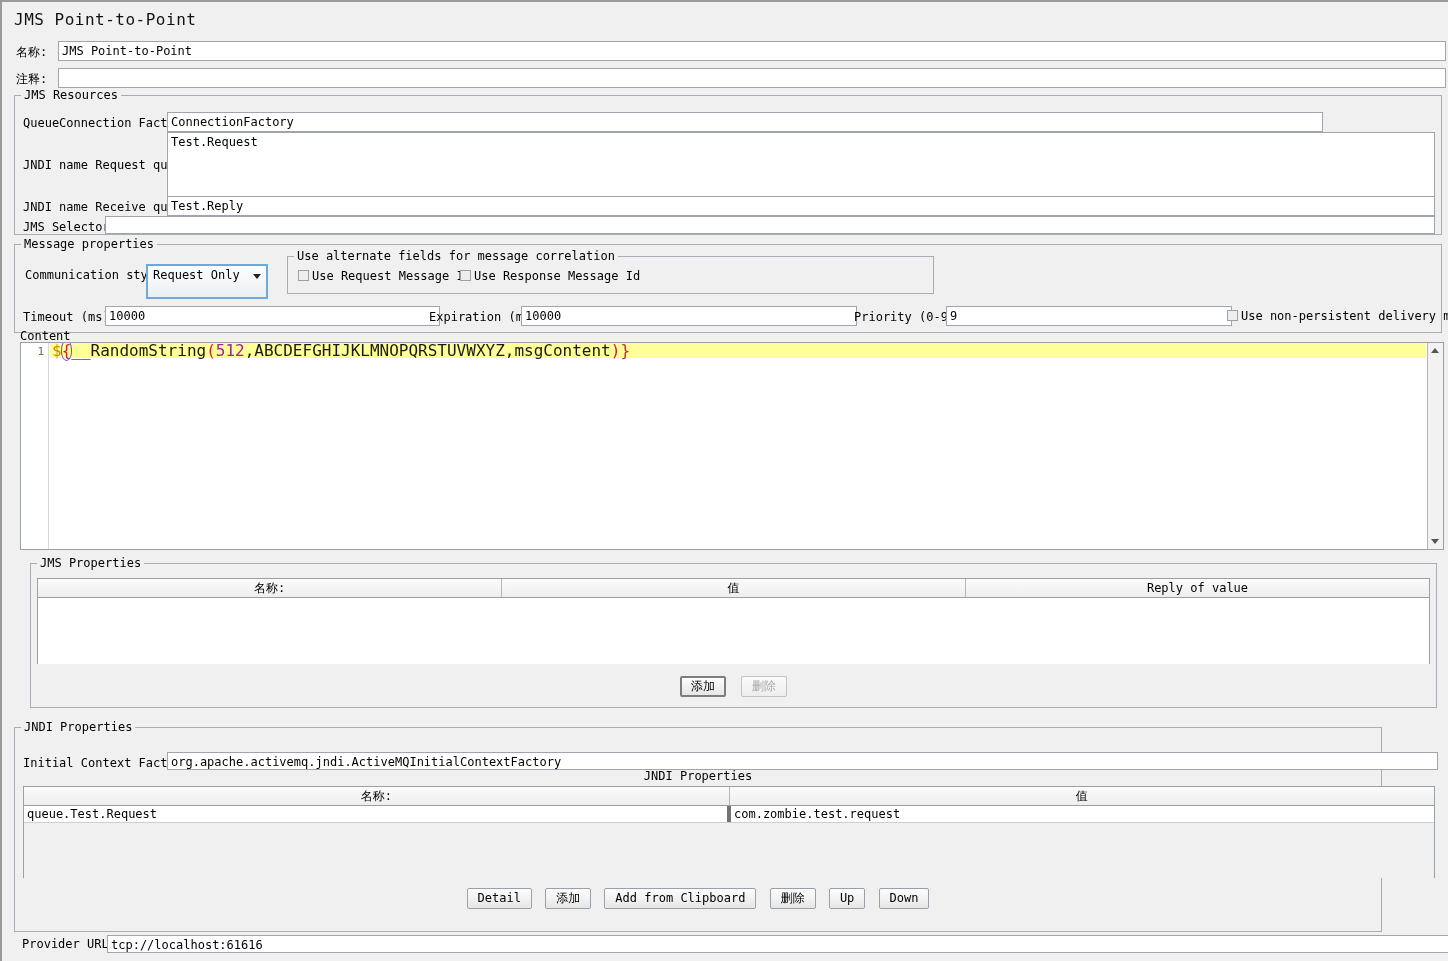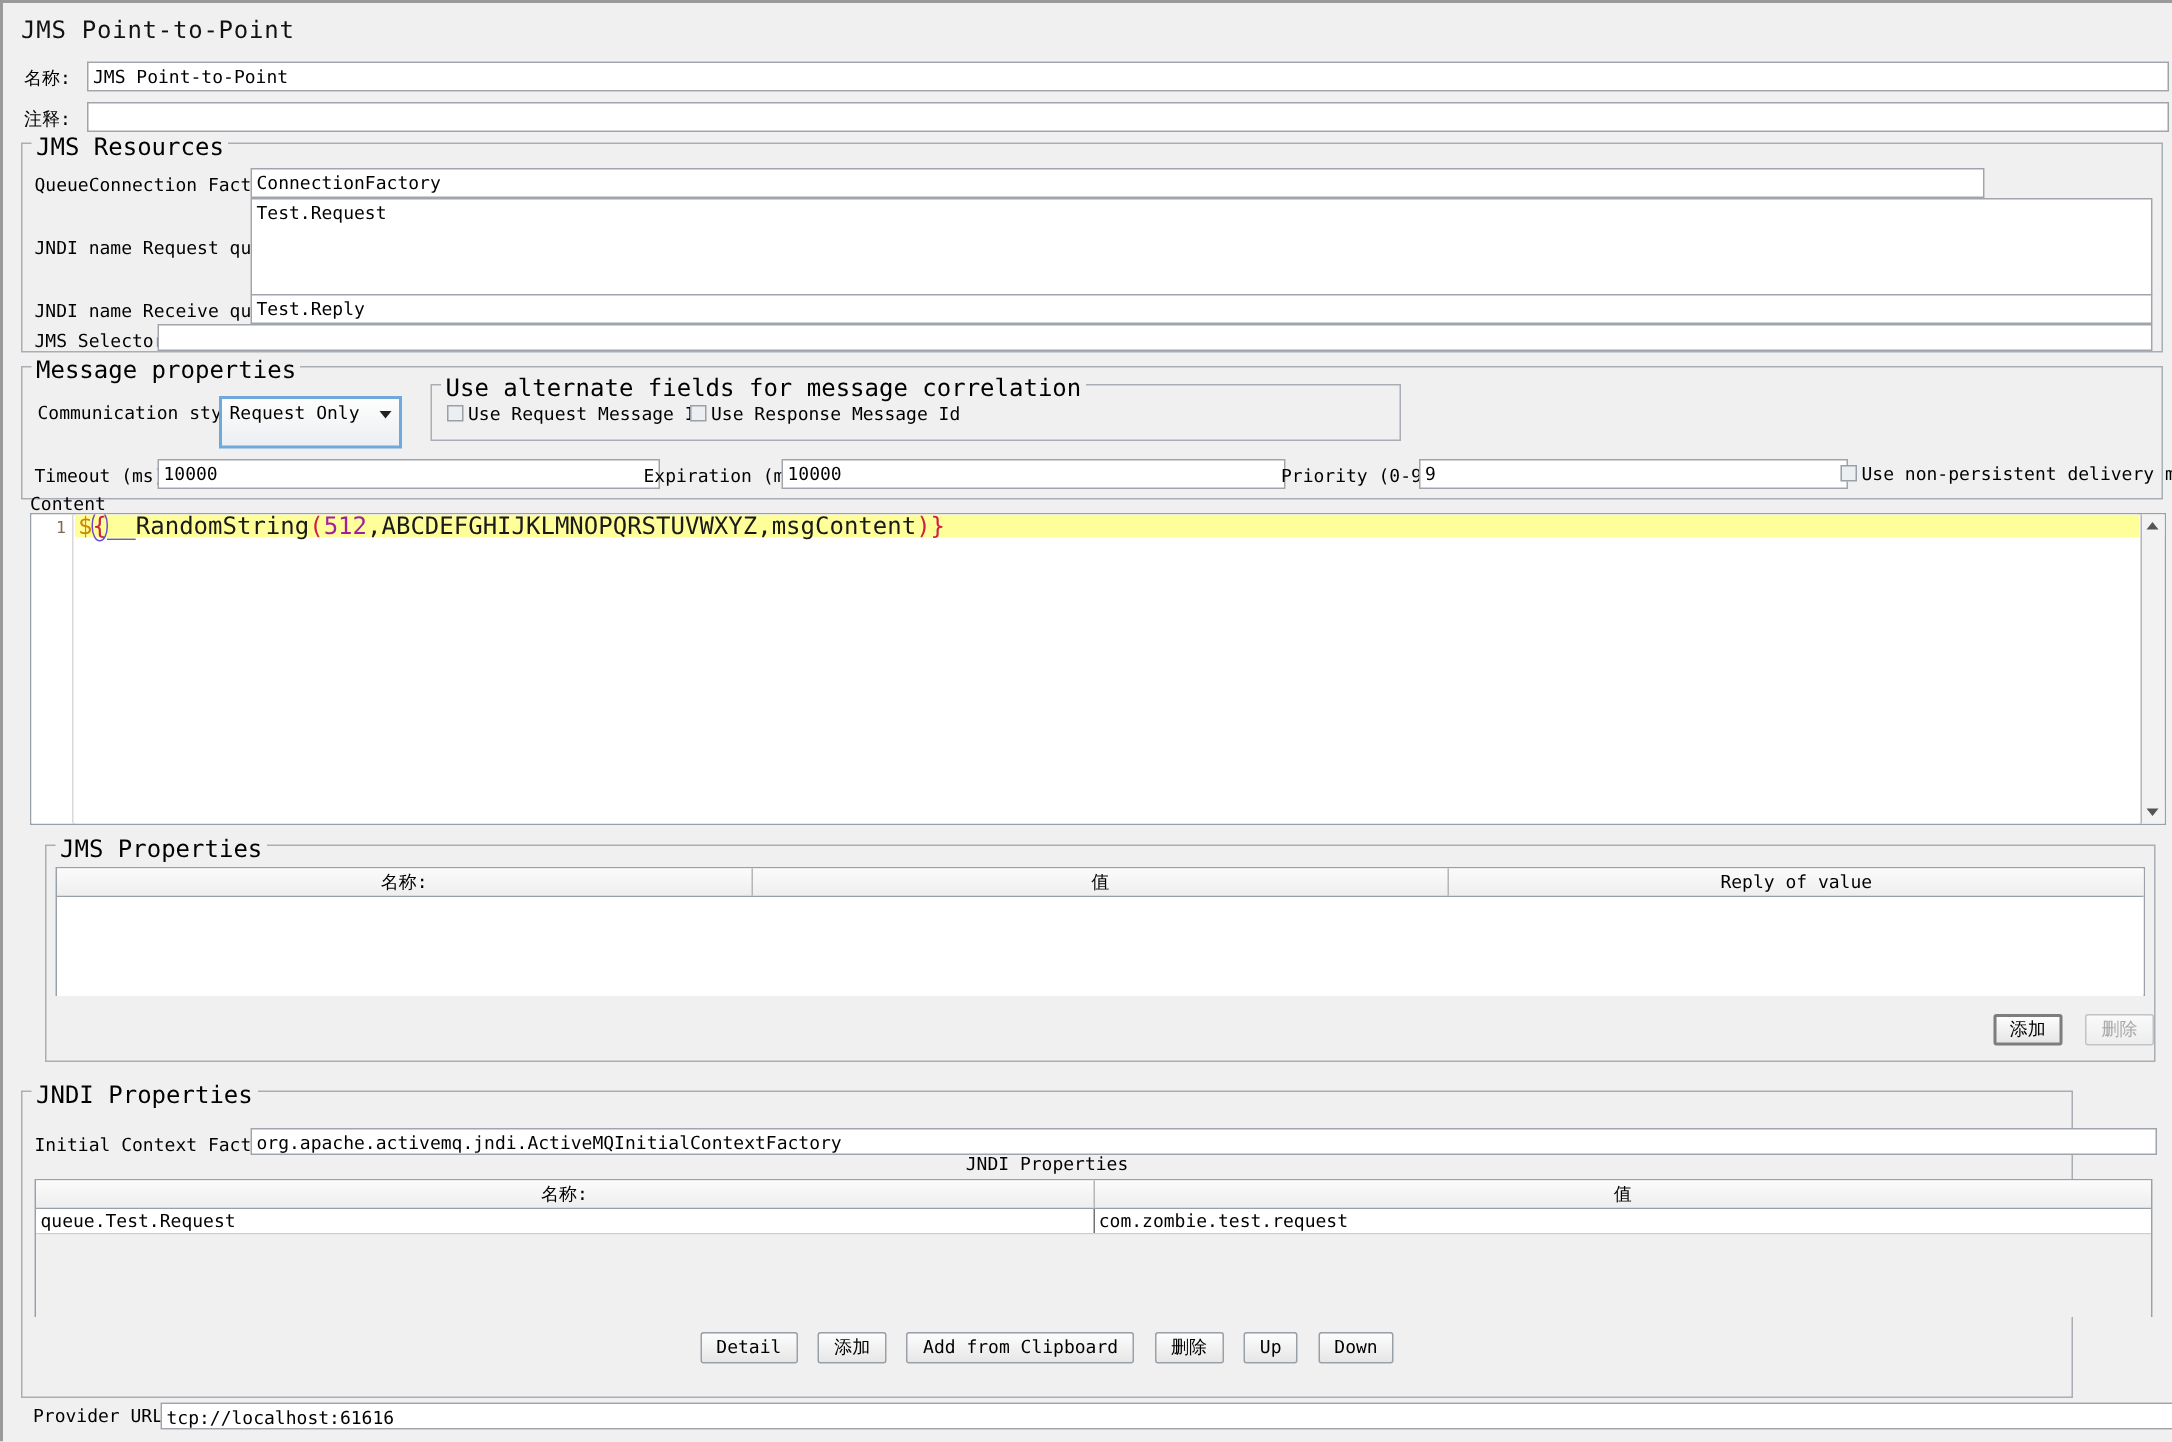--- a/index.html
+++ b/index.html
@@ -56,21 +56,21 @@
     position:absolute;
     border:1px solid #a9adb4;
     box-sizing:border-box;
     background:transparent;
   }
   .panel > .panel-title{
     position:absolute;
     top:-8px;left:6px;
     background:#f0f0f0;
     padding:0 3px;
-    font-size:16px;
+    font-size:12px;
     color:#000;
     font-family:"DejaVu Sans Mono","Liberation Mono",monospace;
     white-space:nowrap;
   }
 
   
   #jms-resources{left:12px;top:93px;width:1428px;height:140px;}
   .res-lbl{position:absolute;left:8px;}
   .res-fld{position:absolute;left:152px;}
 
@@ -173,21 +173,21 @@
   .tbl .th{
     flex:1;display:flex;align-items:center;justify-content:center;
     border-right:1px solid #b6b6b6;box-sizing:border-box;
     font-size:12px;color:#000;height:100%;
     background:linear-gradient(#fbfbfb,#eeeeee);
   }
   .tbl .th:last-child{border-right:none;}
   .tbl .tbody{background:#f0f0f0;}
   .tbl .trow{display:flex;height:16px;border-bottom:1px solid #cfcfcf;background:#fff;}
   .tbl .td{
-    flex:1;border-right:1px solid #737373;box-sizing:border-box;
+    flex:1;border-right:4px solid #737373;box-sizing:border-box;
     font-size:12px;padding:1px 3px;white-space:nowrap;overflow:hidden;
   }
   .tbl .td:last-child{border-right:none;}
 
   .btn{
     display:inline-block;
     background:linear-gradient(#fdfdfd,#e6e6e6);
     border:1px solid #9aa0a8;
     border-radius:2px;
     font-family:"DejaVu Sans Mono","Liberation Mono",monospace;
@@ -299,21 +299,21 @@
 
     <div class="tbl" style="left:6px;top:14px;width:1393px;height:86px;">
       <div class="thead">
         <div class="th">名称:</div>
         <div class="th">值</div>
         <div class="th">Reply of value</div>
       </div>
       <div class="tbody" style="height:66px;background:#ffffff;"></div>
     </div>
 
-    <div style="position:absolute;left:0;top:112px;width:100%;text-align:right;">
+    <div style="position:absolute;left:0;top:112px;width:100%;text-align:center;">
       <span class="btn focus">添加</span>
       <span class="btn disabled" style="margin-left:8px;">删除</span>
     </div>
   </div>
 
   <div class="panel" id="jndi-properties">
     <span class="panel-title">JNDI Properties</span>
 
     <span class="lbl" style="position:absolute;left:8px;top:28px;">Initial Context Factory</span>
     <div class="tf" style="position:absolute;left:152px;top:24px;width:1271px;height:18px;">org.apache.activemq.jndi.ActiveMQInitialContextFactory</div>

